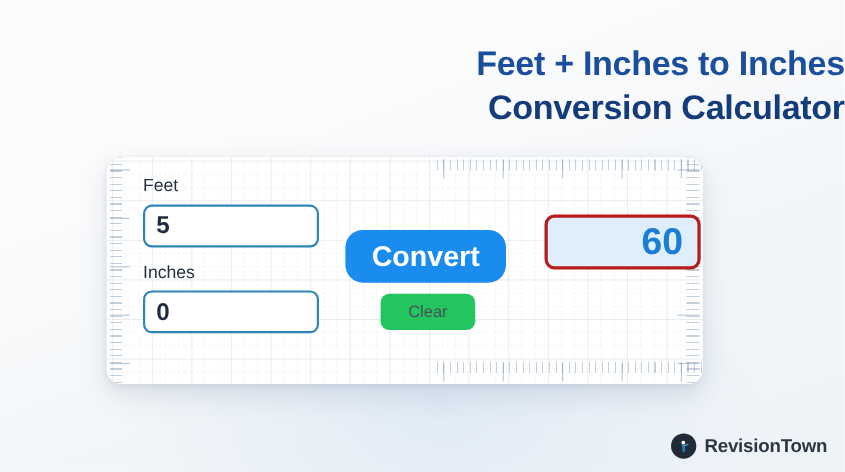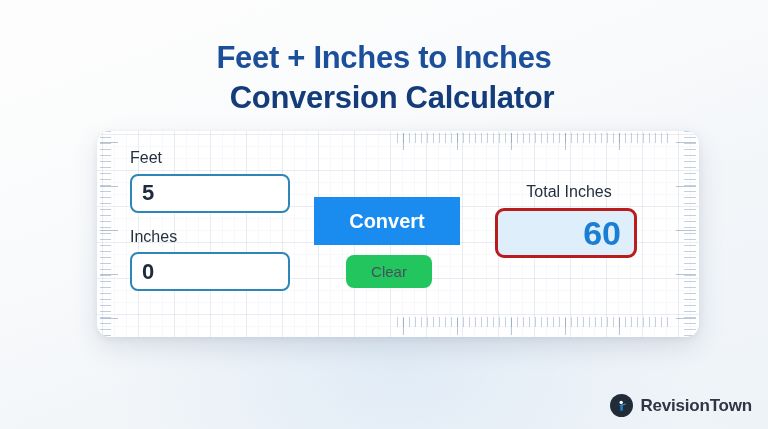--- a/index.html
+++ b/index.html
@@ -19,38 +19,38 @@
       radial-gradient(ellipse 420px 260px at 52% 86%, rgba(219,232,245,0.75) 0%, rgba(219,232,245,0) 70%),
       linear-gradient(160deg, #fdfdfd 0%, #fafbfc 32%, #f3f6f9 62%, #eef3f8 100%);
   }
 
   
   .title-block {
     position: absolute;
     top: 38px;
     left: 0;
     width: 768px;
-    text-align: center;
+    text-align: right;
   }
   .title-line {
     display: block;
     font-size: 31px;
     font-weight: bold;
     letter-spacing: -0.3px;
     line-height: 1.28;
     color: #1b4f9c;
   }
   .title-line.second { color: #143c7a; padding-left: 16px; }
 
   
   .card {
     position: absolute;
     left: 97px;
-    top: 131px;
-    width: 602px;
+    top: 143px;
+    width: 542px;
     height: 206px;
     background: #ffffff;
     border-radius: 13px;
     box-shadow: 0 10px 26px rgba(36,62,97,0.13), 0 2px 6px rgba(36,62,97,0.07);
     overflow: hidden;
   }
 
   
   .grid-layer {
     position: absolute;
@@ -186,24 +186,24 @@
     left: 217px;
     top: 66px;
     width: 150px;
     text-align: center;
   }
   .btn-convert {
     width: 146px;
     height: 48px;
     background: #1a8cf0;
     border: none;
-    border-radius: 0;
+    border-radius: 16px;
     color: #ffffff;
     font-family: "Liberation Sans", sans-serif;
-    font-size: 20px;
+    font-size: 26px;
     font-weight: bold;
     cursor: pointer;
     display: block;
   }
   .btn-clear {
     margin: 10px auto 0;
     width: 86px;
     height: 33px;
     background: #22c55e;
     border: none;
@@ -328,21 +328,20 @@
         <div class="field-label">Inches</div>
         <input class="text-input" type="text" value="0" style="">
       </div>
 
       <div class="col-actions">
         <button class="btn-convert">Convert</button>
         <button class="btn-clear">Clear</button>
       </div>
 
       <div class="col-result">
-        <div class="result-label">Total Inches</div>
         <div class="result-box">
           <span class="result-value">60</span>
         </div>
       </div>
 
     </div>
   </div>
 
   <div class="brand">
     <span class="brand-mark">

